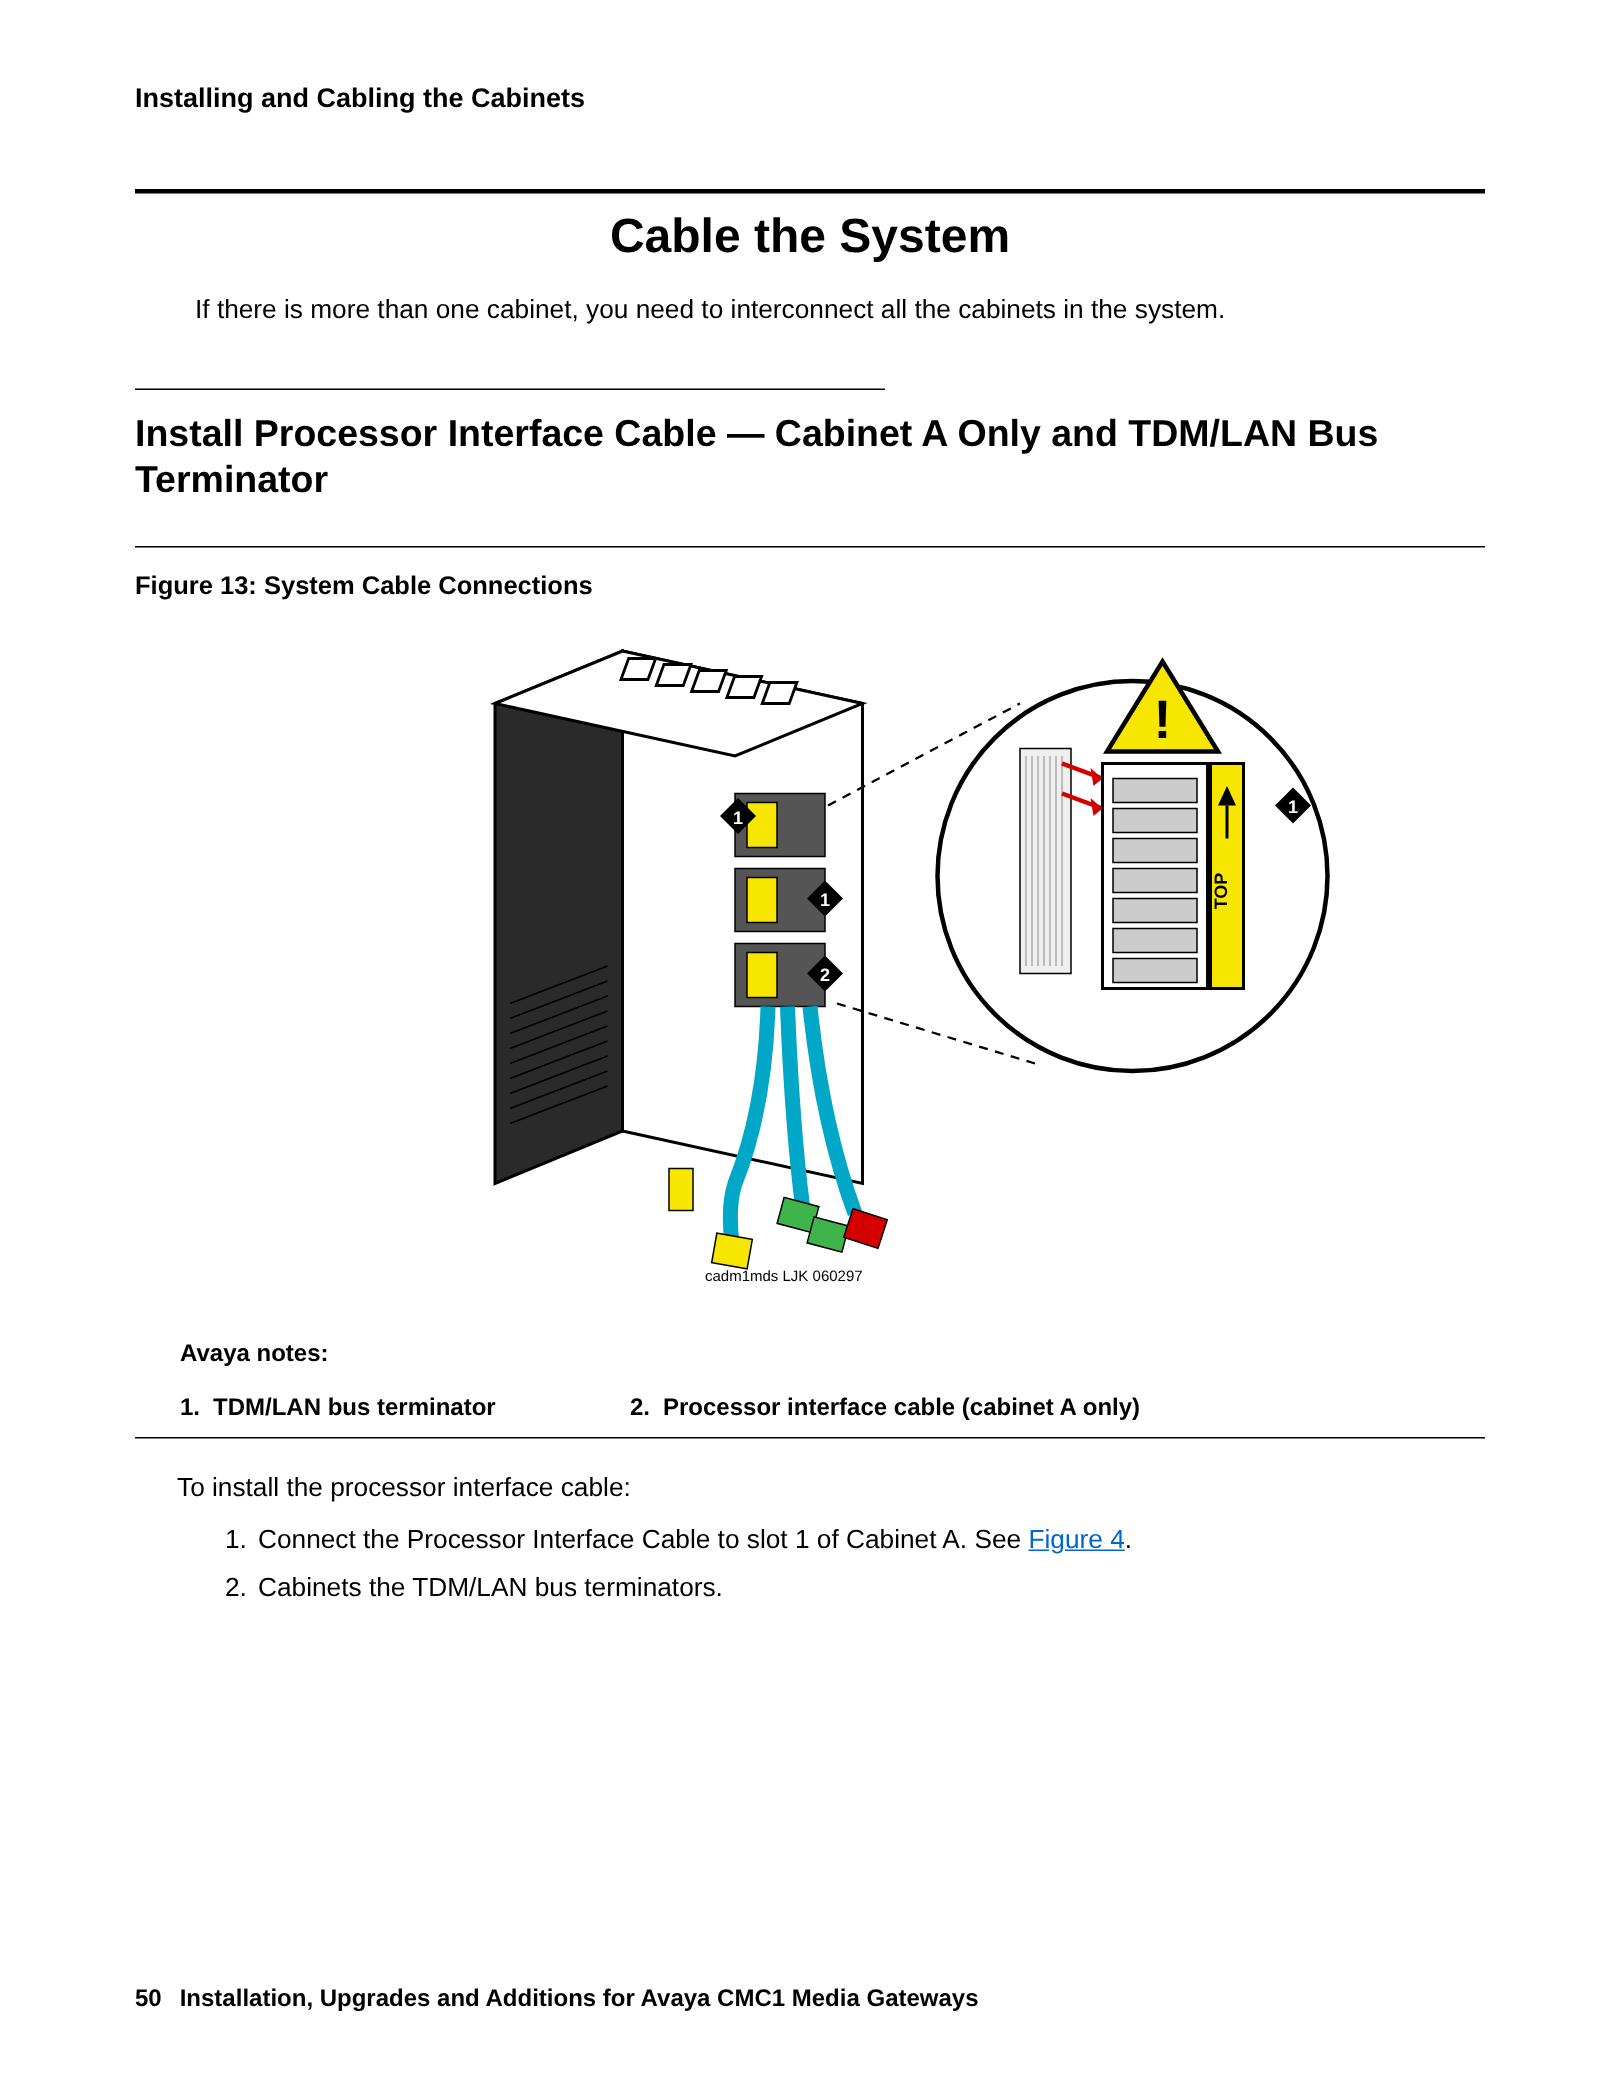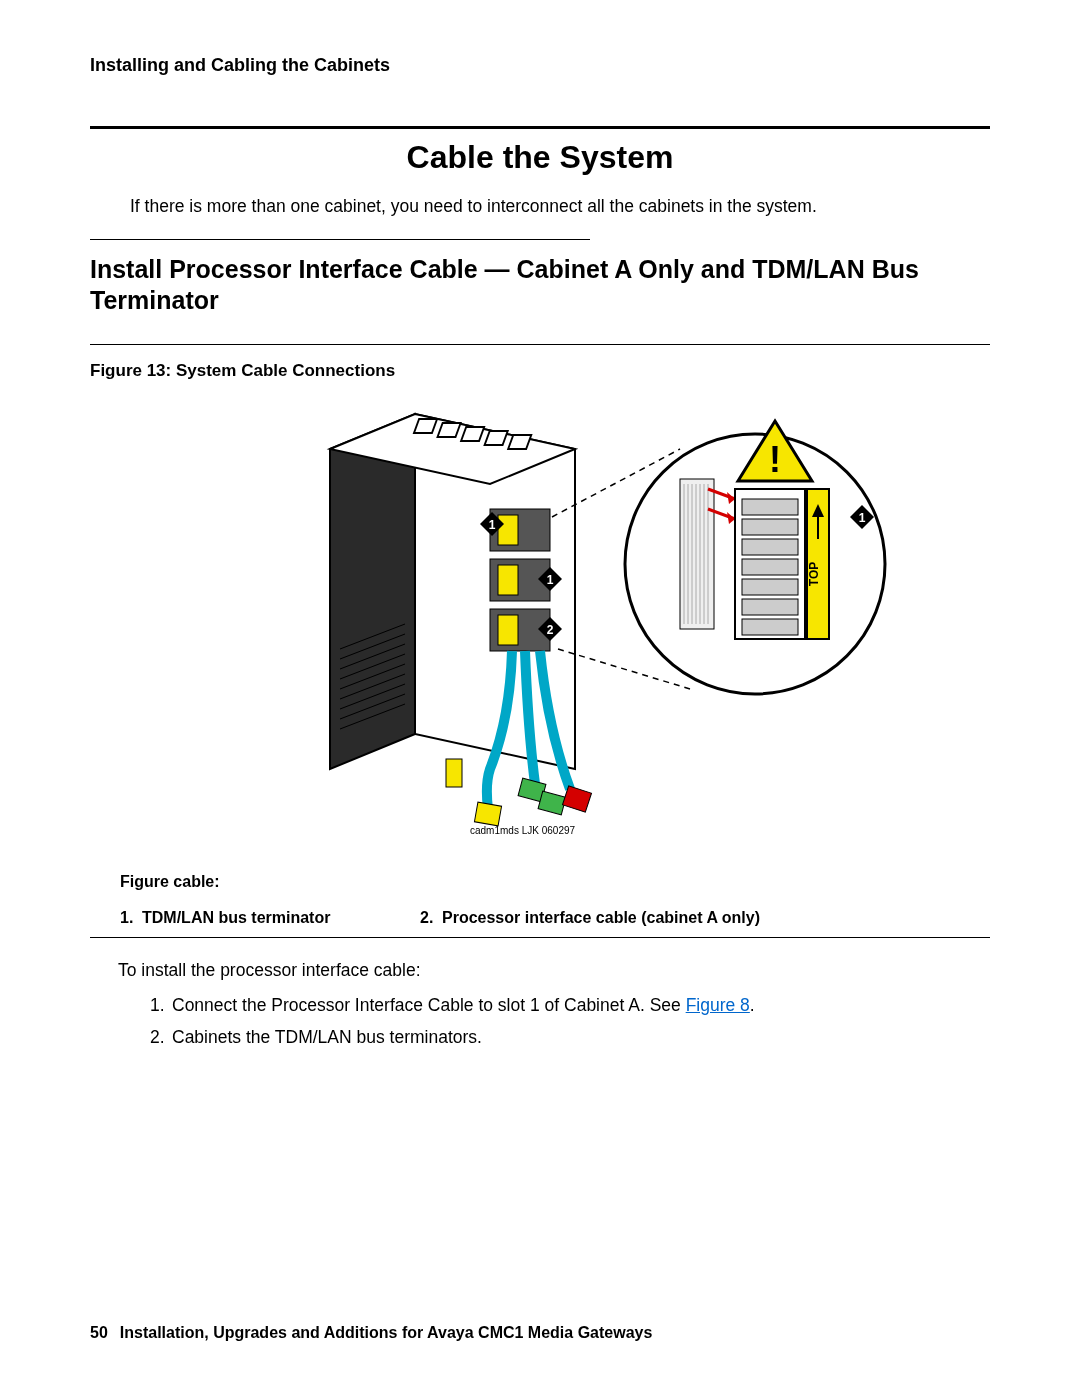--- a/index.html
+++ b/index.html
@@ -27,21 +27,21 @@
     margin: 0 0 10px 0;
   }
   .h1 {
     font-size: 32px;
     font-weight: bold;
     margin: 0 0 18px 0;
     text-align: center;
   }
   .intro-text {
     font-size: 17.5px;
-    margin: 0 0 20px 40px;
+    margin: 0 0 40px 40px;
     line-height: 1.4;
   }
   .mid-rule {
     border: none;
     border-top: 1.5px solid #000;
     margin: 0 0 14px 0;
     width: 500px;
     margin-left: 0;
   }
   .h2 {
@@ -256,40 +256,40 @@
 
       <g>
         <polygon points="595,32 632,92 558,92" fill="#f7e600" stroke="#000" stroke-width="3"></polygon>
         <text x="595" y="83" text-anchor="middle" font-size="36" font-weight="bold" fill="#000">!</text>
       </g>
 
       <text x="290" y="445" font-size="10" fill="#000">cadm1mds LJK 060297</text>
     </svg>
   </div>
 
-  <div class="figure-notes-label">Figure cable:</div>
+  <div class="figure-notes-label">Avaya notes:</div>
 
   <div class="figure-notes-columns">
     <div class="col">
       <span class="num">1.</span>
       <span>TDM/LAN bus terminator</span>
     </div>
     <div class="col">
       <span class="num">2.</span>
       <span>Processor interface cable (cabinet A only)</span>
     </div>
   </div>
 
   <hr class="figure-rule">
 
   <div class="body-para">To install the processor interface cable:</div>
 
   <div class="ol">
     <div class="item">
-      <span class="n">1.</span><span>Connect the Processor Interface Cable to slot 1 of Cabinet A. See </span><a class="link" href="#">Figure 8</a><span>.</span>
+      <span class="n">1.</span><span>Connect the Processor Interface Cable to slot 1 of Cabinet A. See </span><a class="link" href="#">Figure 4</a><span>.</span>
     </div>
     <div class="item">
       <span class="n">2.</span><span>Cabinets the TDM/LAN bus terminators.</span>
     </div>
   </div>
 
   <div class="footer">
     <span class="pnum">50</span><span>Installation, Upgrades and Additions for Avaya CMC1 Media Gateways</span>
   </div>
 

